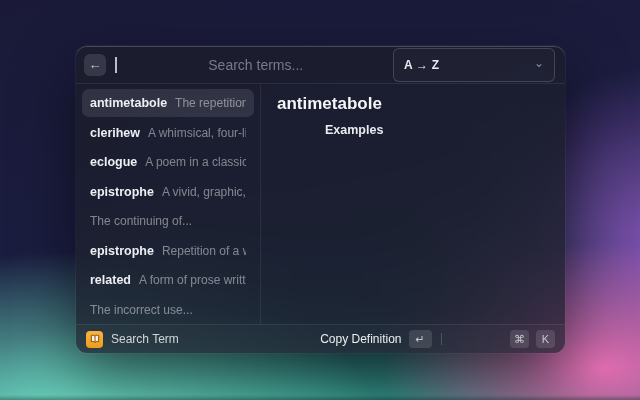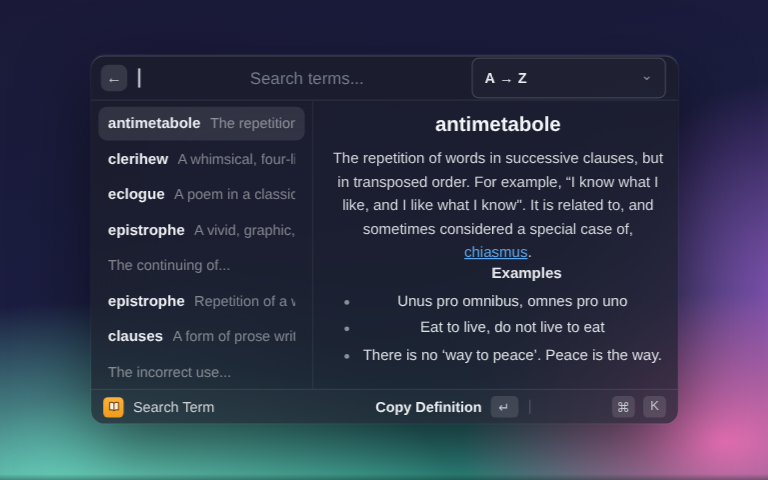--- a/index.html
+++ b/index.html
@@ -38,21 +38,21 @@
   .search-placeholder { margin-left: 2px; font-size: 14px; color: #767c8b; flex: 1 1 auto;
     white-space: nowrap; overflow: hidden; text-align: center; }
   .dropdown { width: 162px; height: 26px; border: 1px solid rgba(255,255,255,0.16);
     border-radius: 6px; background: rgba(255,255,255,0.02); display: flex;
     align-items: center; padding: 16px 10px; flex: 0 0 auto; }
   .dropdown-value { font-size: 12px; font-weight: 700; color: #e9ebef; letter-spacing: .2px; }
   .dropdown-chevron { margin-left: auto; color: #8b909b; font-size: 12px; line-height: 1;
     transform: translateY(-2px); }
 
   
-  .content { flex: 1 1 auto; display: flex; min-height: 0; text-align: center; }
+  .content { flex: 1 1 auto; display: flex; min-height: 0; }
   .list { width: 185px; flex: 0 0 185px; border-right: 1px solid rgba(255,255,255,0.07);
     padding: 5px 6px; overflow: hidden; }
   .row { height: 28px; margin-bottom: 1.5px; border-radius: 7px; display: flex;
     align-items: center; gap: 8px; padding: 0 8px; white-space: nowrap; overflow: hidden; }
   .row.selected { background: rgba(255,255,255,0.10); }
   .row .term { font-size: 12.5px; font-weight: 600; color: #edeff2; flex: 0 0 auto; }
   .row .snippet { font-size: 12px; color: rgba(255,255,255,0.45); overflow: hidden; }
 
   .detail { flex: 1 1 auto; padding: 10px 12px 0 16px; overflow: hidden; }
   .detail-title { font-size: 17px; font-weight: 700; color: #f3f5f7; margin-bottom: 9px; }
@@ -65,21 +65,21 @@
 
   
   .footer { height: 29px; flex: 0 0 29px; border-top: 1px solid rgba(255,255,255,0.08);
     background: rgba(255,255,255,0.02); display: flex; align-items: center;
     padding: 4px 10px; gap: 8px; }
   .app-icon { width: 17px; height: 17px; border-radius: 4px; flex: 0 0 auto;
     background: linear-gradient(180deg, #fcb23e, var(--accent-icon, #f09c1d));
     display: flex; align-items: center; justify-content: center; }
   .app-label { font-size: 12px; color: rgba(255,255,255,0.78); }
   .footer-right { margin-left: auto; display: flex; align-items: center; gap: 7px; }
-  .primary-action { font-size: 12px; font-weight: 700; color: #eceef1; }
+  .primary-action { font-size: 12px; font-weight: 400; color: #eceef1; }
   .key-badge { min-width: 19px; height: 18px; padding: 0 4px; border-radius: 4px;
     background: rgba(255,255,255,0.12); color: #c3c7cf; font-size: 11px;
     display: flex; align-items: center; justify-content: center; }
   .key-badge.wide { min-width: 23px; }
   .footer-divider { width: 1px; height: 12px; background: rgba(255,255,255,0.18);
     margin: 0 2px; }
   .actions-label { font-size: 16px; color: rgba(255,255,255,0.75); margin-top: 44px; }
 </style>
 </head>
 <body>
@@ -120,37 +120,31 @@
         <span class="snippet">A vivid, graphic, or d...</span>
       </div>
       <div class="row">
         <span class="snippet">The continuing of...</span>
       </div>
       <div class="row">
         <span class="term">epistrophe</span>
         <span class="snippet">Repetition of a word...</span>
       </div>
       <div class="row">
-        <span class="term">clauses</span>
+        <span class="term">related</span>
         <span class="snippet">A form of prose written i...</span>
       </div>
       <div class="row">
         <span class="snippet">The incorrect use...</span>
       </div>
     </div>
 
     <div class="detail">
       <div class="detail-title">antimetabole</div>
-      <p class="definition"><span>The repetition of words in successive clauses, but in transposed order. For example, “I know what I like, and I like what I know". It is related to, and sometimes considered a special case of, </span><a href="#">chiasmus</a><span>.</span></p>
       <div class="examples-heading">Examples</div>
-      <ul class="examples">
-        <li>Unus pro omnibus, omnes pro uno</li>
-        <li>Eat to live, do not live to eat</li>
-        <li>There is no ‘way to peace’. Peace is the way.</li>
-      </ul>
     </div>
 
   </div>
 
   <div class="footer">
     <div class="app-icon">
       <svg width="12" height="12" viewBox="0 0 16 16">
         <path d="M8 4.2 C6.6 2.9 4.6 2.7 3.1 3.2 L3.1 11.6 C4.6 11.1 6.6 11.3 8 12.4 C9.4 11.3 11.4 11.1 12.9 11.6 L12.9 3.2 C11.4 2.7 9.4 2.9 8 4.2 Z" fill="#fff3dd" stroke="#6d4310" stroke-width="1.2" stroke-linejoin="round"></path>
         <path d="M8 4.2 L8 12.4" stroke="#6d4310" stroke-width="1.2"></path>
       </svg>

